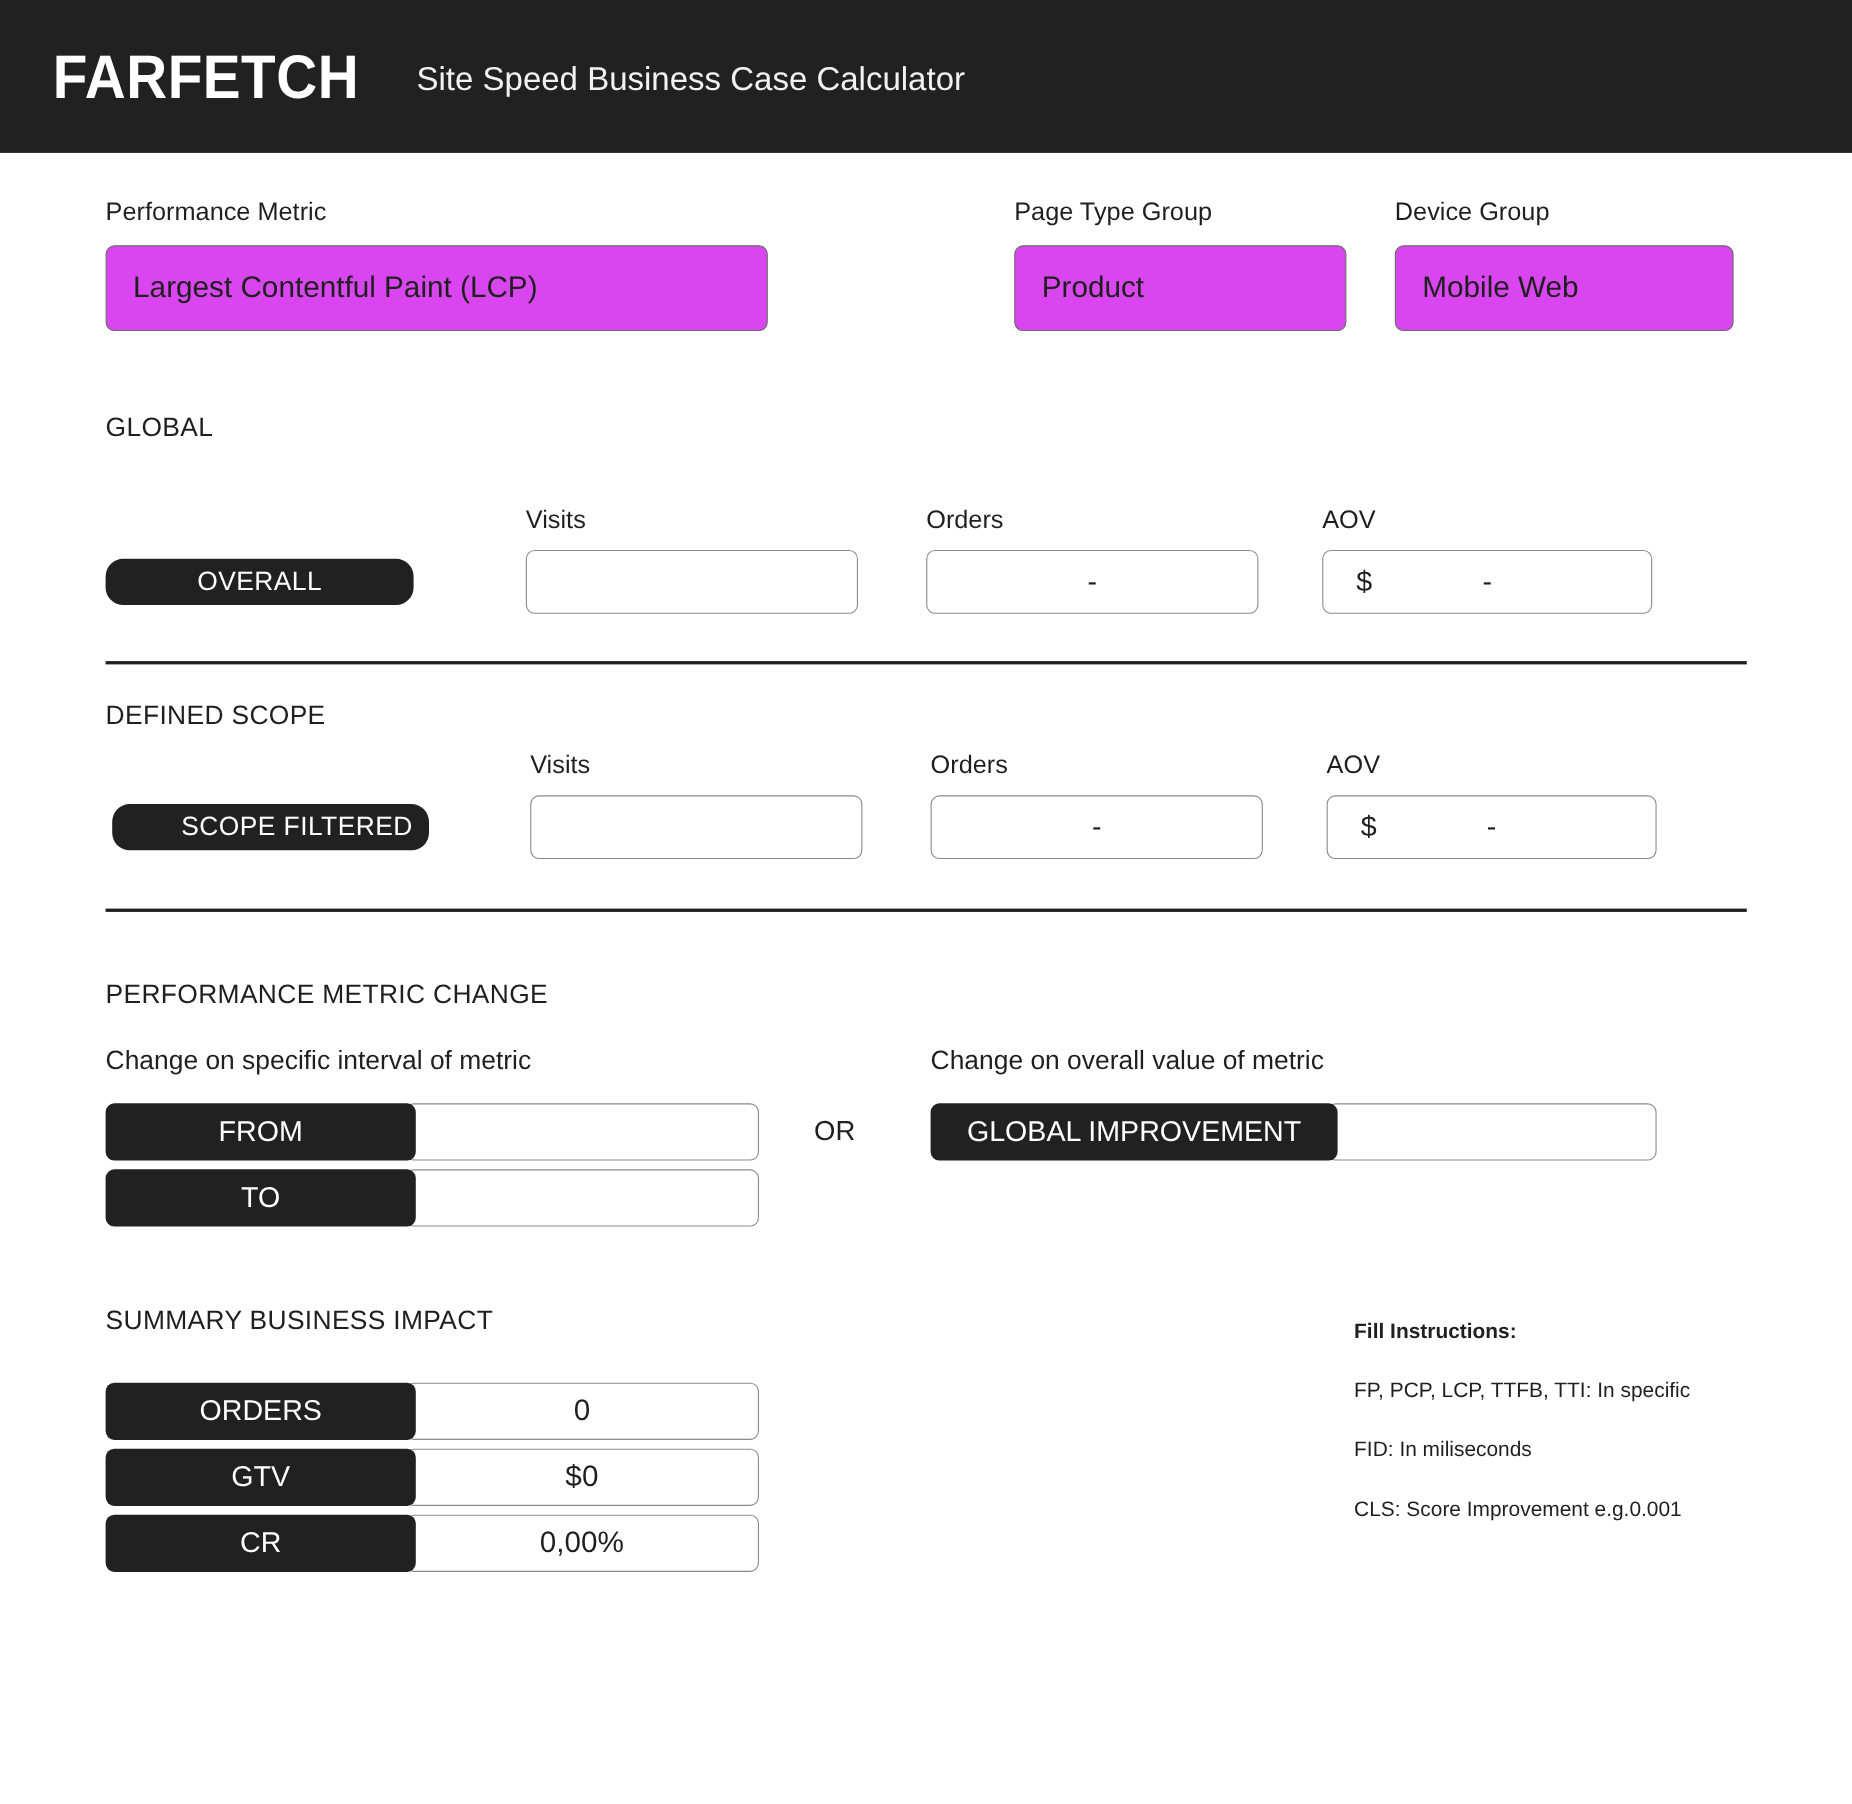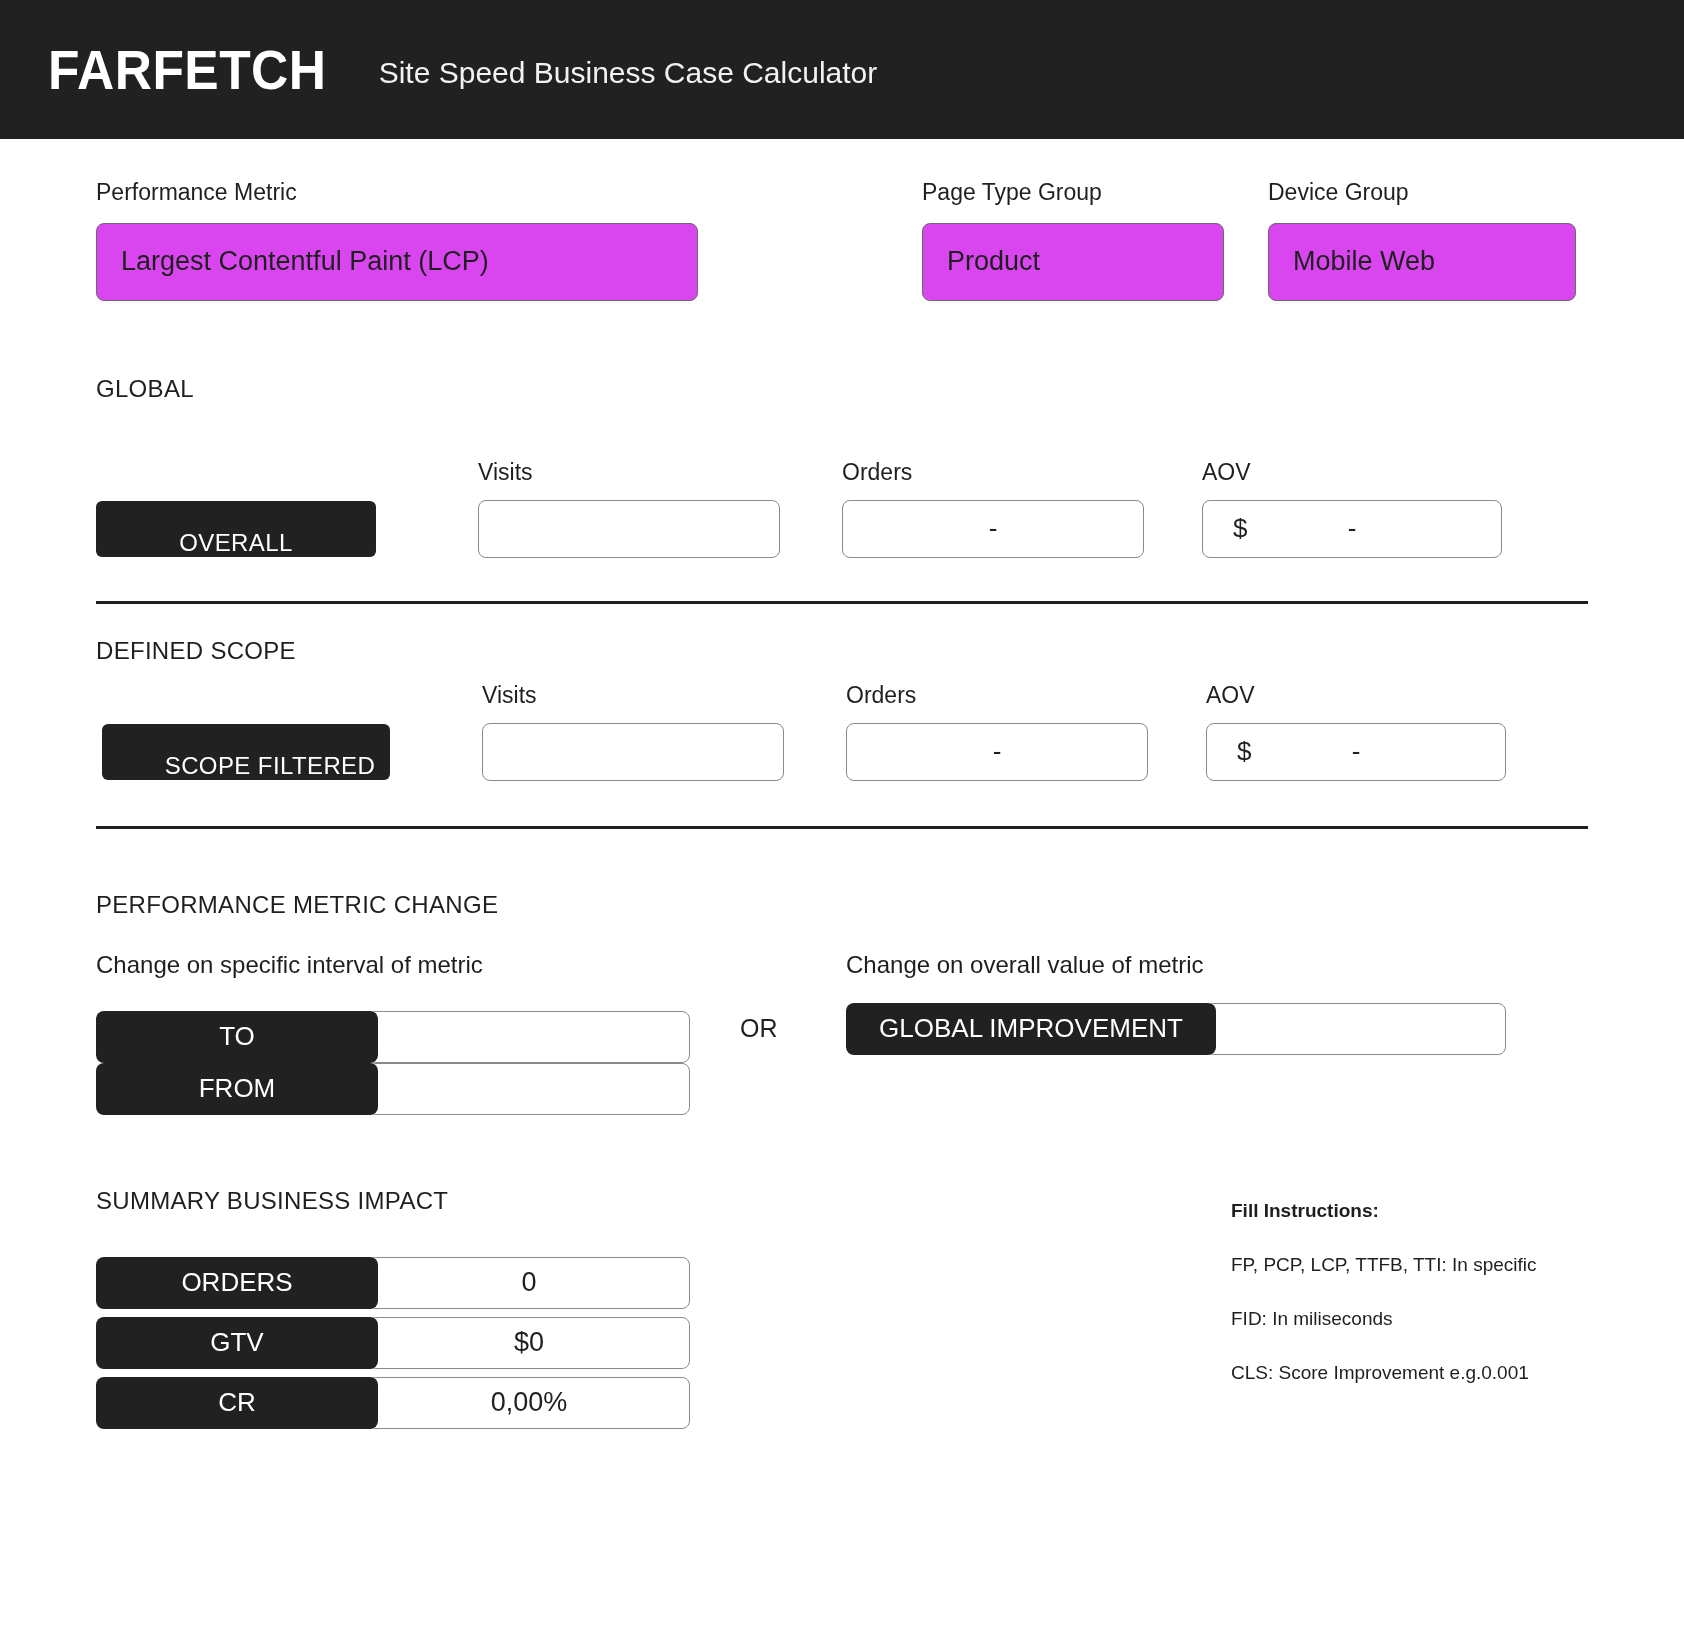--- a/index.html
+++ b/index.html
@@ -95,24 +95,24 @@
     margin-bottom: 14px;
     white-space: nowrap;
   }
   .metric-row {
     display: flex;
     align-items: center;
   }
   .pill {
     background: #212121;
     color: #ffffff;
-    border-radius: 6px;
-    height: 56px;
-    display: flex;
-    align-items: flex-end;
+    border-radius: 16px;
+    height: 42px;
+    display: flex;
+    align-items: center;
     justify-content: center;
     font-size: 24px;
     letter-spacing: 0.4px;
     white-space: nowrap;
   }
   .pill-overall { width: 280px; }
   .pill-scope   { width: 288px; padding-left: 48px; }
 
   .inp {
     border: 1px solid #8a8a8a;
@@ -358,31 +358,31 @@
   <div style="margin-top:62px;">
     <div class="section-title">PERFORMANCE METRIC CHANGE</div>
 
     <div class="pmc-cols" style="margin-top:32px;">
 
       <div class="pmc-left">
         <div class="sub-label">Change on specific interval of metric</div>
 
         <div style="display:flex;align-items:center;margin-top:24px;">
           <div>
-            <div class="combo" style="margin-top:8px;">
+            <div class="combo">
               <div class="pill-lbl w-from-lbl">
-                <span>TO</span>
+                <span>FROM</span>
               </div>
               <div class="combo-inp w-from-inp">
                 <span></span>
               </div>
             </div>
-            <div class="combo">
+            <div class="combo" style="margin-top:8px;">
               <div class="pill-lbl w-from-lbl">
-                <span>FROM</span>
+                <span>TO</span>
               </div>
               <div class="combo-inp w-from-inp">
                 <span></span>
               </div>
             </div>
           </div>
           <div class="or-text" style="margin-left:50px;margin-bottom:60px;">OR</div>
         </div>
       </div>
 

